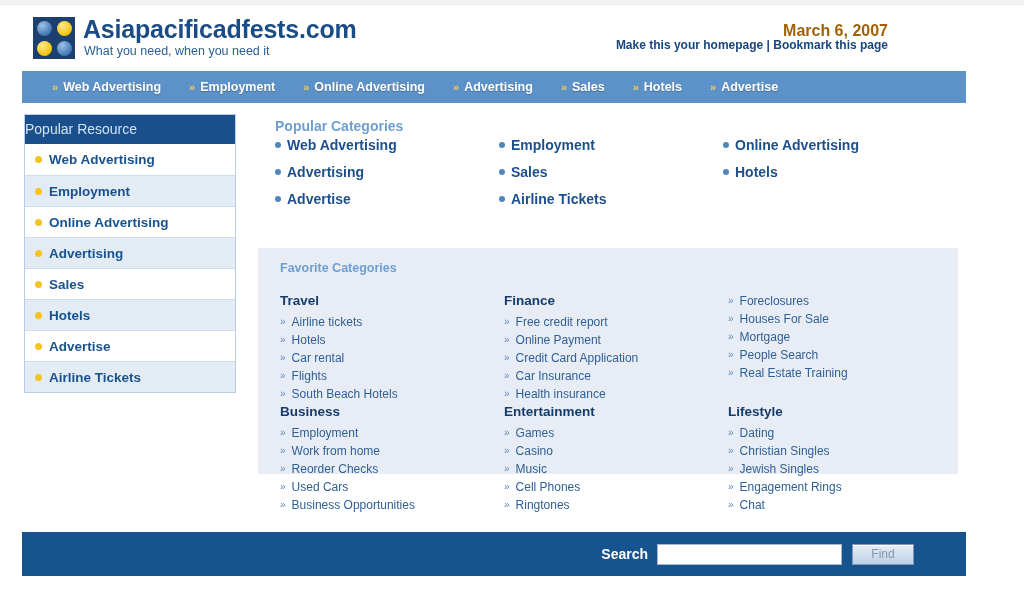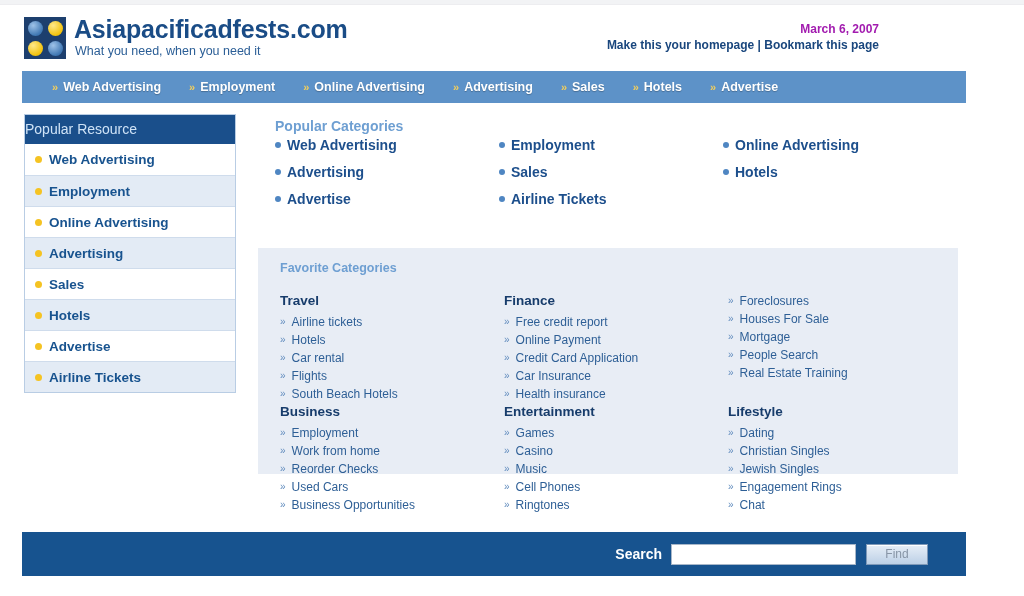--- a/index.html
+++ b/index.html
@@ -21,21 +21,21 @@
     top: 0; left: 0;
     width: 1024px;
     height: 5px;
     background: #f2f3f5;
     border-bottom: 1px solid #ededf0;
   }
 
   
   .header {
     position: absolute;
-    top: 6px; left: 2px;
+    top: 6px; left: 11px;
     width: 935px;
     height: 62px;
   }
   .logo-wrap {
     position: absolute;
     left: 22px; top: 11px;
     width: 42px; height: 42px;
     display: grid;
     grid-template-columns: 1fr 1fr;
     grid-template-rows: 1fr 1fr;
@@ -65,23 +65,23 @@
   .site-tag {
     position: absolute;
     left: 73px; top: 38px;
     font-size: 12.5px;
     color: #2b5e96;
     white-space: nowrap;
   }
   .header-date {
     position: absolute;
     right: 58px; top: 16px;
-    font-size: 12px;
-    font-weight: bold;
-    color: #a21caf;
+    font-size: 16px;
+    font-weight: bold;
+    color: #a16207;
     white-space: nowrap;
   }
   .header-links {
     position: absolute;
     right: 58px; top: 32px;
     font-size: 12px;
     color: #19467d;
     white-space: nowrap;
   }
   .header-links a { color: #19467d; text-decoration: none; font-weight: bold; }
@@ -241,21 +241,21 @@
   
   .footer {
     position: absolute;
     left: 22px; top: 532px;
     width: 944px;
     height: 44px;
     background: #17538f;
     display: flex;
     align-items: center;
     justify-content: flex-end;
-    padding-right: 38px;
+    padding-right: 52px;
   }
   .search-label {
     color: #ffffff;
     font-size: 14px;
     font-weight: bold;
     margin-right: 9px;
   }
   .search-input {
     width: 185px;
     height: 21px;

